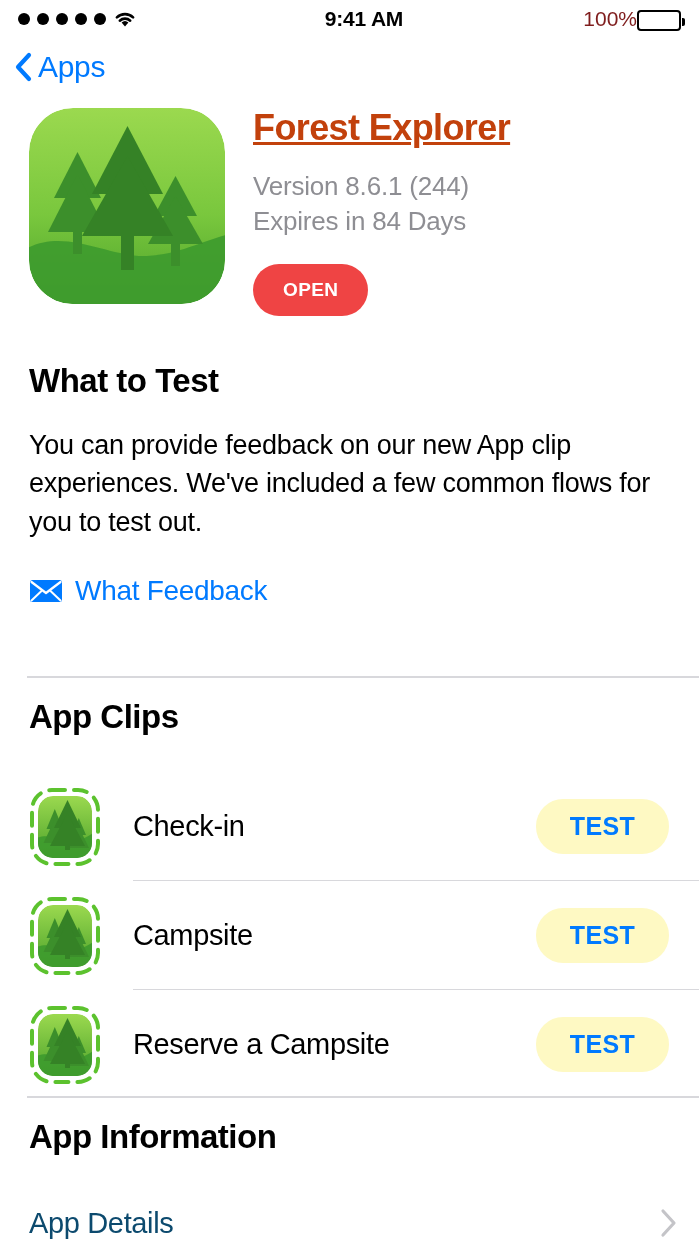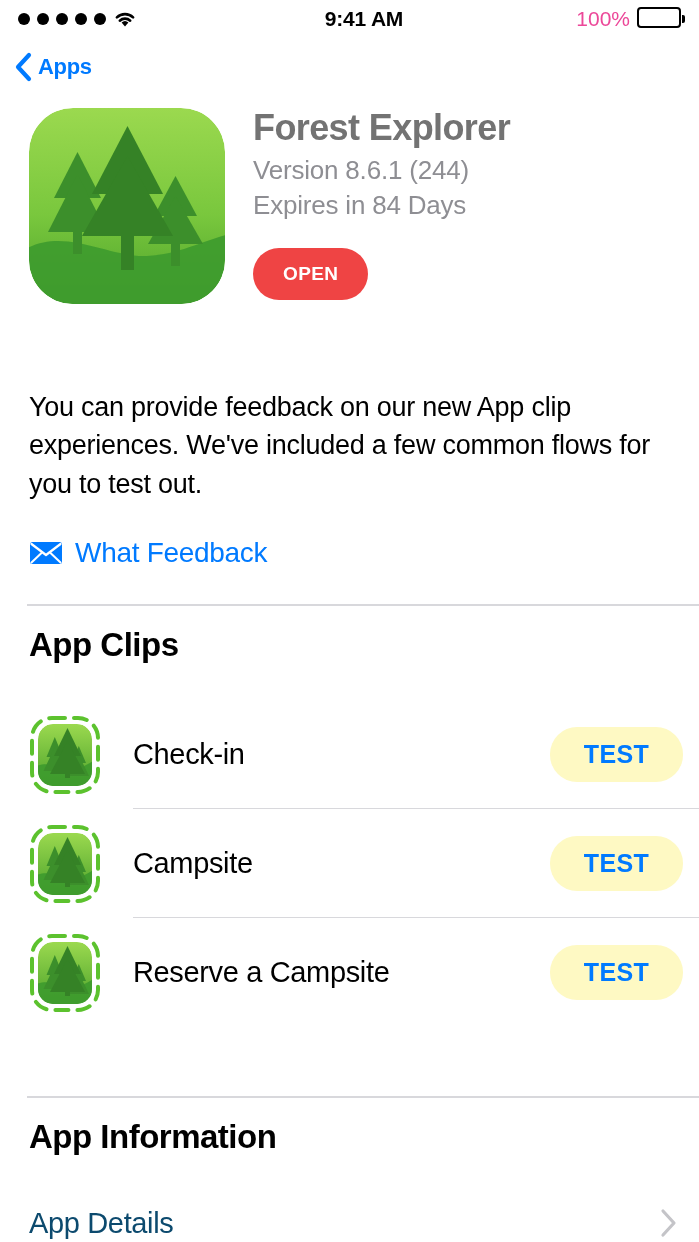--- a/index.html
+++ b/index.html
@@ -22,22 +22,22 @@
   .sig-dots { display:flex; gap:7px; align-items:center; }
   .sig-dots i { width:12px; height:12px; border-radius:50%; background:#000; display:block; }
   .wifi { width:24px; height:18px; display:block; }
   .sb-center {
     position:absolute; left:0; right:0; text-align:center;
     font-size:21px; font-weight:bold; color:#000; letter-spacing:-0.2px;
     pointer-events:none;
     padding-left:29px;
   }
   .sb-right {
-    margin-left:auto; display:flex; align-items:flex-start; gap:7px;
-    font-size:21px; font-weight:normal; color:#ec4899; z-index:2;
+    margin-left:auto; display:flex; align-items:flex-end; 
+    font-size:21px; font-weight:normal; color:#7f1d1d; z-index:2;
   }
   .battery {
     position:relative; width:44px; height:21px;
     border:2.5px solid #000; border-radius:4px; padding:2px;
   }
   .battery::after {
     content:""; position:absolute; right:-6px; top:6px;
     width:3.5px; height:8px; background:#000; border-radius:0 2px 2px 0;
   }
   .battery-fill { height:100%; background:#000; border-radius:1.5px; }
@@ -45,36 +45,36 @@
   
   .navbar {
     position:absolute; top:38px; left:0; width:699px; height:58px;
     display:flex; align-items:center; padding-left:14px;
   }
   .back-btn {
     display:flex; align-items:center; gap:6px; cursor:pointer;
     color:#007AFF;
   }
   .chev-left { width:18px; height:30px; display:block; }
-  .back-label { font-size:22px; color:#007AFF; letter-spacing:-0.3px;font-weight:bold; }
+  .back-label { font-size:30px; color:#007AFF; letter-spacing:-0.3px; }
 
   
   .app-header { position:absolute; top:108px; left:0; width:699px; }
   .app-icon-wrap { position:absolute; left:29px; top:0; width:196px; height:196px; }
   .app-icon {
     width:196px; height:196px; border-radius:44px; overflow:hidden;
     display:block;
   }
   .app-meta { position:absolute; left:253px; top:0; right:20px; }
   .app-title {
-    font-size:36px; font-weight:bold; color:#737373;
-    letter-spacing:-0.6px; line-height:1.12;
+    font-size:36px; font-weight:bold; color:#c2410c;
+    letter-spacing:-0.6px; line-height:1.12;text-decoration:underline;
   }
   .app-sub {
-    font-size:26px; color:#8E8E93; line-height:1.33; margin-top:5px;
+    font-size:26px; color:#8E8E93; line-height:1.33; margin-top:21px;
     letter-spacing:-0.2px;
   }
   .open-btn {
     margin-top:26px; display:inline-flex; align-items:center; justify-content:center;
     background:#ef4444; color:#fff; border:none; cursor:pointer;
     font-size:19px; font-weight:bold; letter-spacing:0.4px;
     padding:0 30px; height:52px; border-radius:26px;
     font-family:"Liberation Sans", sans-serif;
   }
 
@@ -95,25 +95,25 @@
     padding:26px 38px 0 29px; letter-spacing:-0.25px;
   }
   .feedback-link {
     display:flex; align-items:center; gap:12px;
     padding-left:29px; margin-top:34px; cursor:pointer;
   }
   .env-icon { width:34px; height:24px; display:block; flex:0 0 auto; }
   .feedback-label { font-size:28px; color:#007AFF; letter-spacing:-0.3px; }
 
   
-  .clips { top:626px; }
+  .clips { top:698px; }
   .clip-list { margin-top:36px; position:relative; }
   .clip-row {
     position:relative; display:flex; align-items:center;
-    height:109px; padding-left:25px; padding-right:16px; cursor:pointer;
+    height:109px; padding-left:25px; padding-right:30px; cursor:pointer;
   }
   .clip-icon { width:80px; height:80px; flex:0 0 auto; display:block; }
   .clip-label {
     font-size:29px; color:#000; letter-spacing:-0.35px;
     margin-left:28px; flex:1 1 auto;
   }
   .test-btn {
     flex:0 0 auto; background:#fef9c3; color:#007AFF; border:none;
     cursor:pointer; font-size:25px; font-weight:bold; letter-spacing:0.4px;
     width:133px; height:55px; border-radius:27px;
@@ -216,20 +216,21 @@
 
     <div class="app-meta">
       <div class="app-title">Forest Explorer</div>
       <div class="app-sub">Version 8.6.1 (244)</div>
       <div class="app-sub" style="margin-top:0">Expires in 84 Days</div>
       <button class="open-btn">OPEN</button>
     </div>
   </div>
 
   <div class="section wtt">
+    <div class="sec-title">What to Test</div>
     <div class="wtt-body">You can provide feedback on our new App clip experiences. We've included a few common flows for you to test out.</div>
     <div class="feedback-link">
       <span>
         <svg class="env-icon" viewBox="0 0 34 24">
           <rect x="1" y="1" width="32" height="22" rx="2.5" fill="#007AFF"></rect>
           <path d="M2.5 3 L17 14 L31.5 3" stroke="#fff" stroke-width="2.2" fill="none" stroke-linejoin="round" stroke-linecap="round"></path>
           <path d="M2.5 21.5 L12.5 12 M31.5 21.5 L21.5 12" stroke="#fff" stroke-width="2" fill="none" stroke-linecap="round"></path>
         </svg>
       </span>
       <span class="feedback-label">What Feedback</span>

